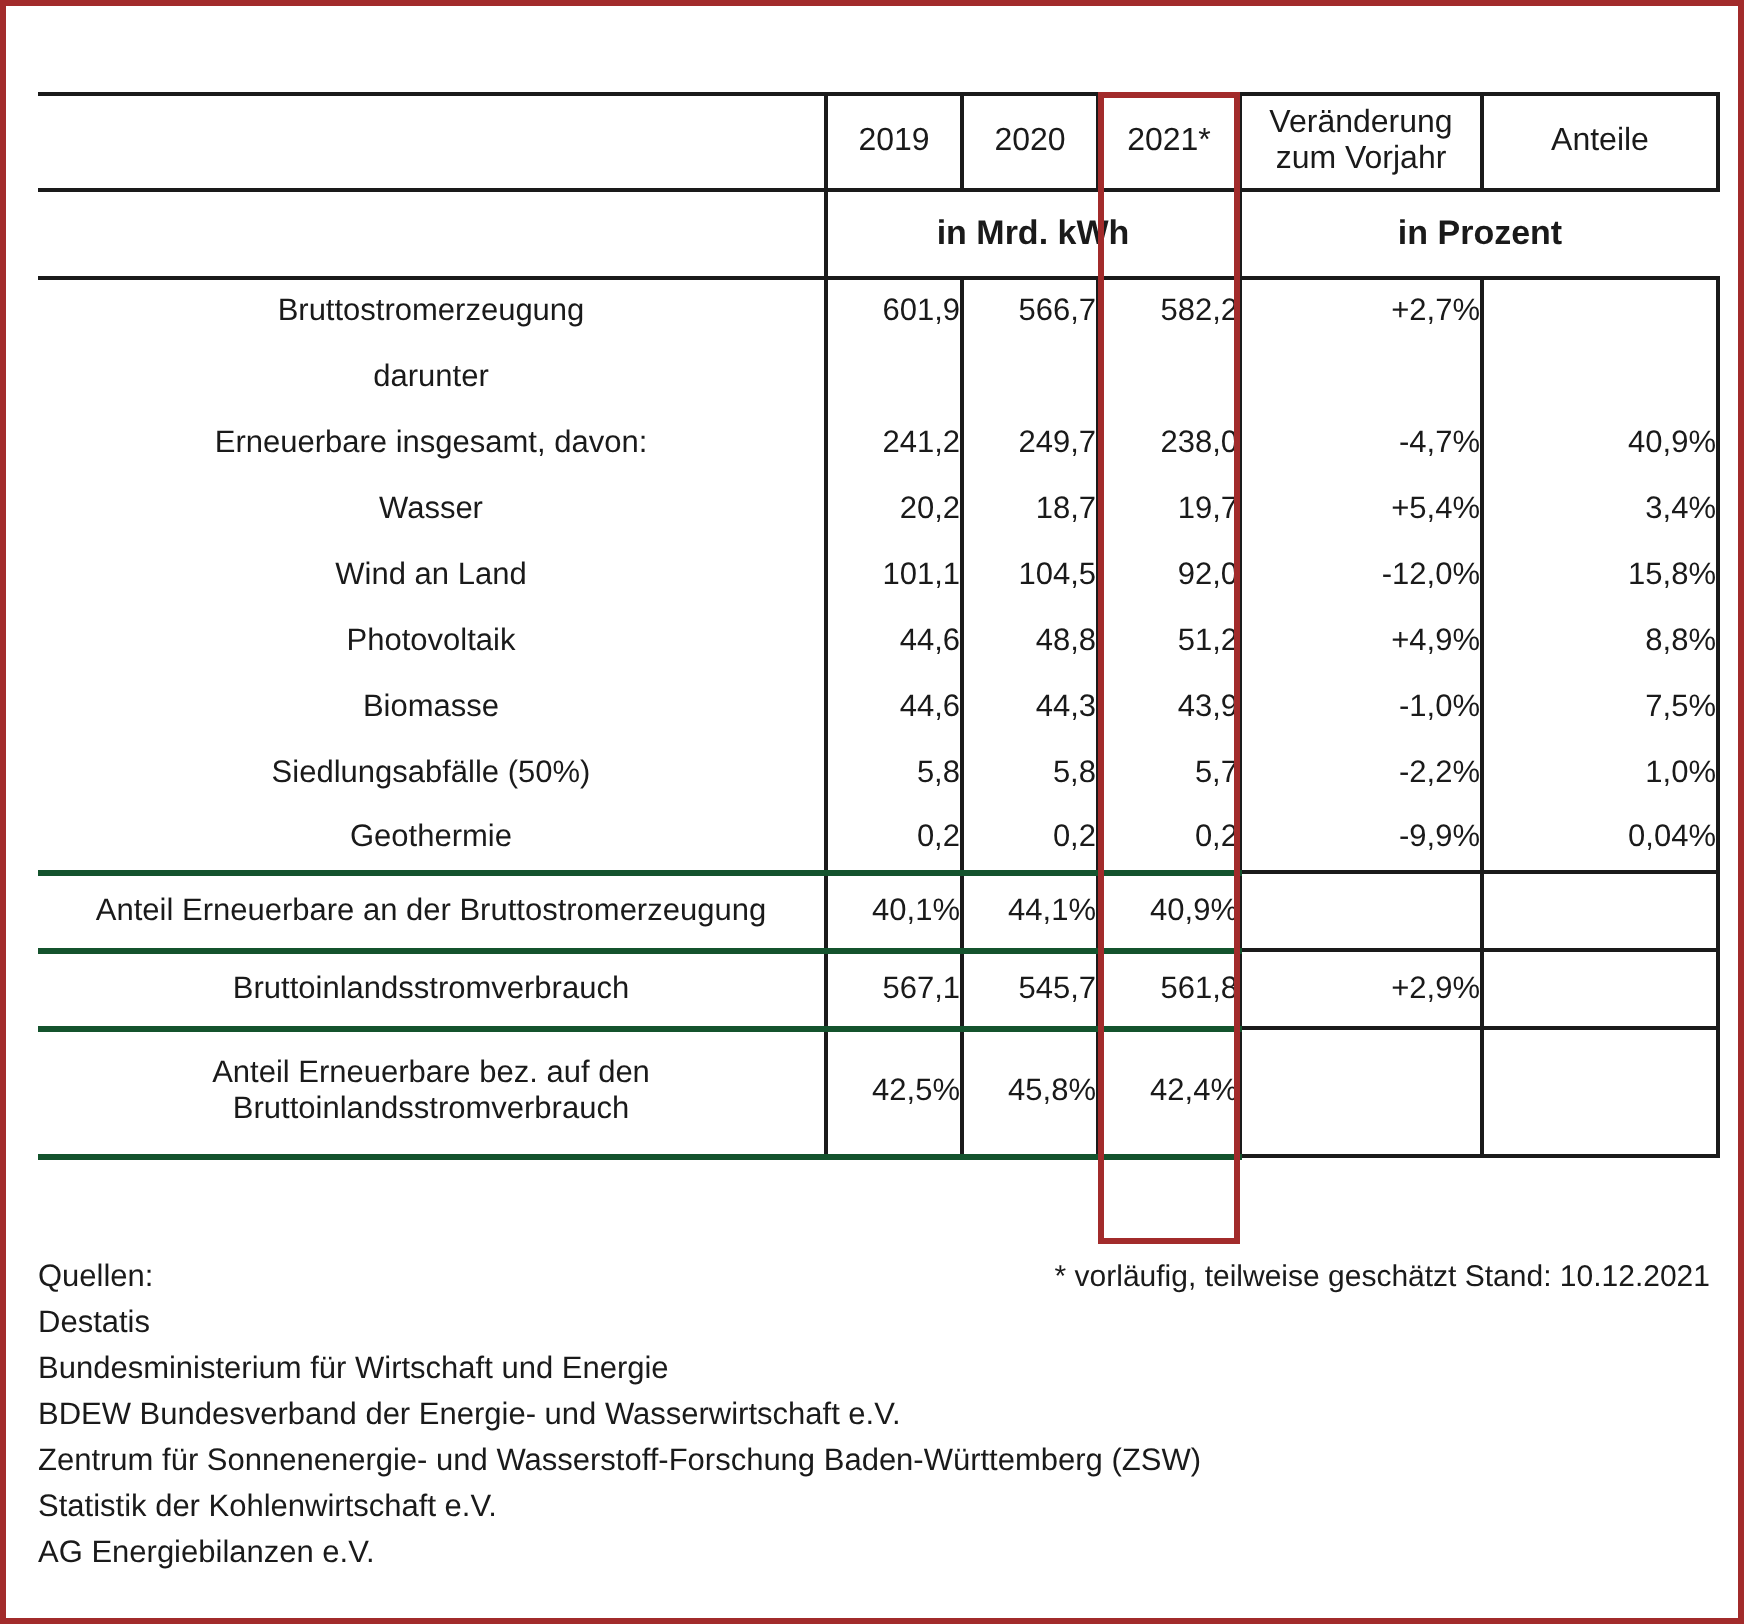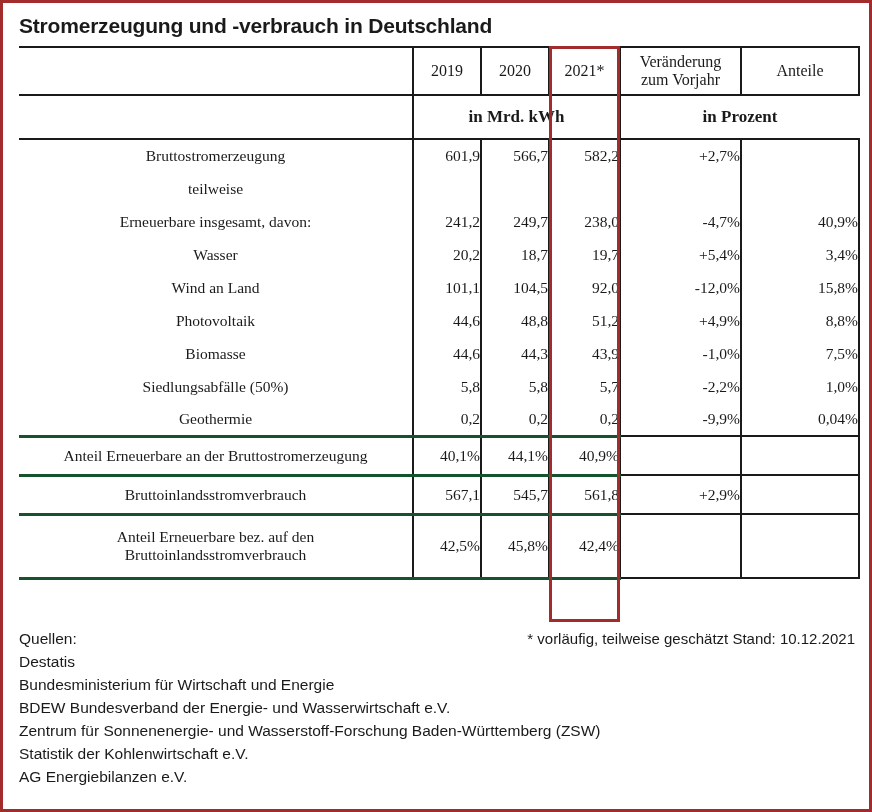--- a/index.html
+++ b/index.html
@@ -27,21 +27,20 @@
     white-space:nowrap;
   }
   
   .tbl{
     position:absolute;
     left:16px; top:43px;
     width:840px;
     border-collapse:collapse;
     table-layout:fixed;
     font-size:15.5px;
-    font-family:Liberation Serif, serif;
   }
   .tbl td, .tbl th{
     padding:0;
     vertical-align:middle;
     font-weight:normal;
     box-sizing:border-box;
   }
   
   col.c-lbl{width:394px}
   col.c-y  {width:68px}
@@ -109,21 +108,20 @@
     right:4px; top:0px;
     font-size:15px;
     white-space:nowrap;
   }
 </style>
 </head>
 <body>
 
 <div id="root">
 
-  <div class="title">Stromerzeugung und -verbrauch in Deutschland</div>
 
   <table class="tbl">
     <colgroup>
       <col class="c-lbl">
         <col class="c-y">
         <col class="c-y">
         <col class="c-y21">
         <col class="c-ver">
         <col class="c-ant">
     </colgroup>
@@ -151,21 +149,21 @@
       <tbody id="data-rows">
         <tr class="data">
           <td class="lbl bold">Bruttostromerzeugung</td>
           <td class="num bl-blk bold">601,9</td>
           <td class="num bl-blk bold">566,7</td>
           <td class="num bl-blk bold">582,2</td>
           <td class="num bl-blk bold">+2,7%</td>
           <td class="num bl-blk br-blk"></td>
         </tr>
         <tr class="data">
-          <td class="lbl">teilweise</td>
+          <td class="lbl">darunter</td>
           <td class="num bl-blk"></td>
           <td class="num bl-blk"></td>
           <td class="num bl-blk"></td>
           <td class="num bl-blk"></td>
           <td class="num bl-blk br-blk"></td>
         </tr>
         <tr class="data">
           <td class="lbl ind1">Erneuerbare insgesamt, davon:</td>
           <td class="num bl-blk">241,2</td>
           <td class="num bl-blk">249,7</td>

